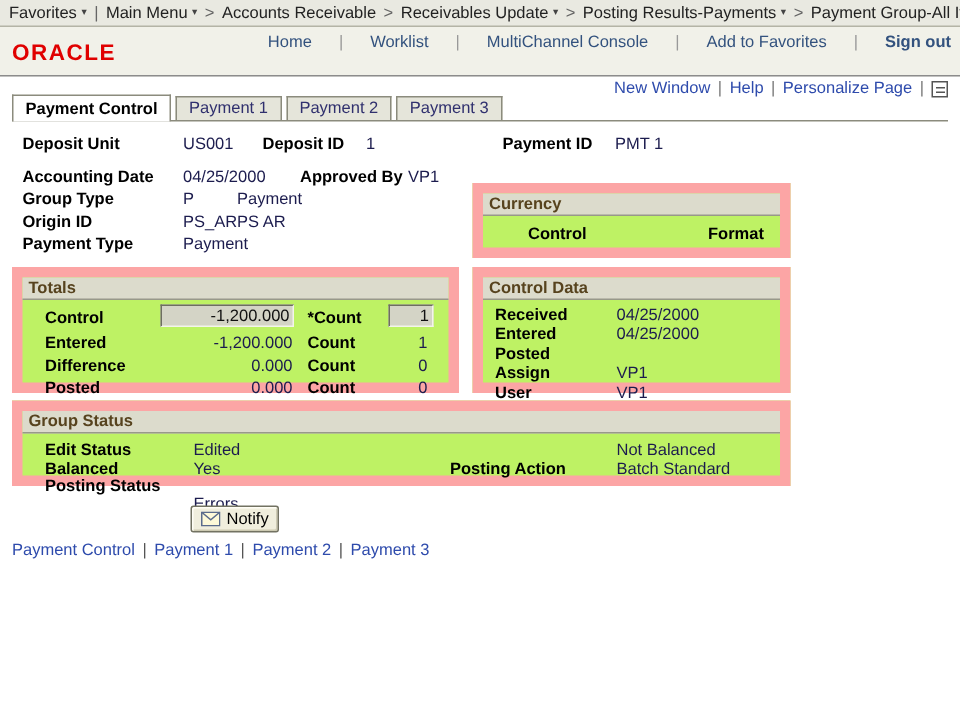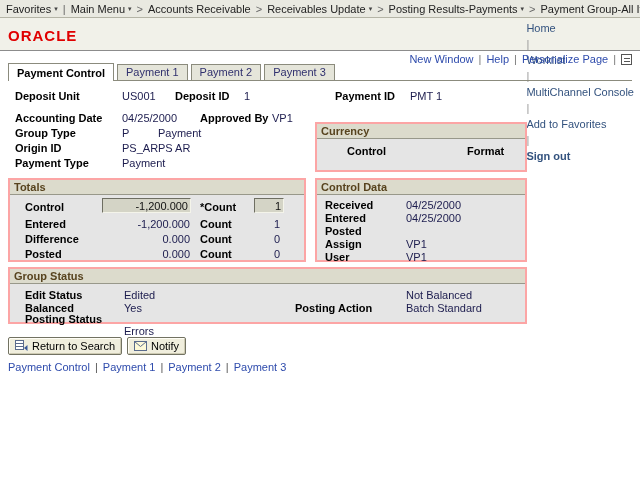--- a/index.html
+++ b/index.html
@@ -9,21 +9,21 @@
 
 
 .crumbbar{position:absolute;left:0;top:0;width:640px;height:18px;background:#e9e9e1;border-bottom:1px solid #b4b4a6;display:flex;align-items:center;padding:0 6px;gap:5px;color:#222;white-space:nowrap;text-align:right;}
 .crumb{display:inline-flex;align-items:center;gap:3px;cursor:pointer;}
 .caret{font-size:7px;color:#444;line-height:1;}
 .crumb-sep{color:#666;}
 
 
 .hdr{position:absolute;left:0;top:18px;width:640px;height:33px;background:#f1f1e9;border-bottom:1px solid #8c8c8c;}
 .logo{position:absolute;left:8px;top:9px;font-size:15px;font-weight:bold;letter-spacing:1px;color:#e00000;}
-.hdr-links{position:absolute;right:6px;top:4px;display:flex;gap:4px;color:#33527e;flex-direction:column;}
+.hdr-links{position:absolute;right:6px;top:4px;display:flex;gap:18px;color:#33527e;}
 .hdr-links .sep{color:#999;}
 .hdr-link{cursor:pointer;}
 .signout{font-weight:bold;}
 
 
 .util{position:absolute;right:8px;top:53px;display:flex;gap:5px;align-items:center;color:#2e4bac;}
 .util-link{cursor:pointer;}
 .util .sep{color:#777;}
 .urlicon{width:11px;height:11px;border:1px solid #555;background:#fff;position:relative;}
 .urlicon:before{content:"";position:absolute;left:2px;top:3px;width:6px;height:1px;background:#555;box-shadow:0 3px 0 #555;}
@@ -31,21 +31,21 @@
 
 .tabbar{position:absolute;left:8px;top:63px;width:624px;display:flex;align-items:flex-end;border-bottom:1px solid #8b8b7d;}
 .tab{height:16px;line-height:15px;padding:0 8px;border:1px solid #8b8b7d;border-bottom:none;background:#e5e5da;margin-right:3px;color:#30306e;cursor:pointer;white-space:nowrap;}
 .tab.active{height:18px;line-height:18px;background:#fff;font-weight:bold;color:#000;margin-bottom:-1px;}
 
 
 .lbl{position:absolute;font-weight:bold;text-align:left;white-space:nowrap;color:#000;}
 .val{position:absolute;white-space:nowrap;color:#1c1c4e;}
 
 
-.gbox{position:absolute;border:2px solid #fca5a5;background:#e5e5e5;}
+.gbox{position:absolute;border:7px solid #fca5a5;background:#bef264;}
 .gbox-h{height:15px;line-height:15px;background:#dcdbcc;border-bottom:1px solid #98988a;padding:0 4px;font-weight:bold;color:#57431e;}
 .colh{position:absolute;font-weight:bold;color:#000;white-space:nowrap;}
 .inbox{position:absolute;height:15px;font-family:"Liberation Sans",sans-serif;font-size:11px;text-align:right;background:#d4d4c6;border:1px solid #6e6e62;border-right-color:#f4f4ea;border-bottom-color:#f4f4ea;padding:0 2px;color:#111;}
 
 
 .btn{position:absolute;display:inline-flex;align-items:center;gap:4px;height:18px;padding:0 6px;background:#f0eedd;border:1px solid #727262;border-radius:2px;font-family:inherit;font-size:11px;color:#000;cursor:pointer;box-shadow:inset 1px 1px 0 #fffef6, inset -1px -1px 0 #cdcab2;}
 .footer-links{position:absolute;left:8px;top:361px;display:flex;gap:5px;}
 .flink{cursor:pointer;color:#2e4bac;}
 .fsep{color:#555;}
 </style>
@@ -189,29 +189,20 @@
     <span class="val" style="left:114px;top:20px">Edited</span>
     <span class="val" style="left:396px;top:20px">Not Balanced</span>
     <span class="lbl" style="left:15px;top:33px;width:92px">Balanced</span>
     <span class="val" style="left:114px;top:33px">Yes</span>
     <span class="lbl" style="left:285px;top:33px;width:105px">Posting Action</span>
     <span class="val" style="left:396px;top:33px">Batch Standard</span>
     <span class="lbl" style="left:15px;top:44px;width:92px">Posting Status</span>
     <span class="val" style="left:114px;top:56px">Errors</span>
   </div>
 
-  <button class="btn" style="left:8px;top:337px">
-    <svg width="13" height="12" viewBox="0 0 13 12">
-      <rect x="0.5" y="0.5" width="8" height="9" fill="#fff" stroke="#5a6b8c"></rect>
-      <line x1="0.5" y1="3.5" x2="8.5" y2="3.5" stroke="#5a6b8c"></line>
-      <line x1="0.5" y1="6.5" x2="8.5" y2="6.5" stroke="#5a6b8c"></line>
-      <path d="M12.5 5 L9 8 L12.5 11 Z" fill="#3b5a9a"></path>
-    </svg>
-    <span>Return to Search</span>
-  </button>
   <button class="btn" style="left:127px;top:337px">
     <svg width="13" height="10" viewBox="0 0 13 10">
       <rect x="0.5" y="0.5" width="12" height="9" fill="#fdf9d8" stroke="#5a6b8c"></rect>
       <path d="M0.5 0.5 L6.5 5.5 L12.5 0.5" fill="none" stroke="#5a6b8c"></path>
     </svg>
     <span>Notify</span>
   </button>
 
   <div class="footer-links">
     <span class="flink">Payment Control</span>

